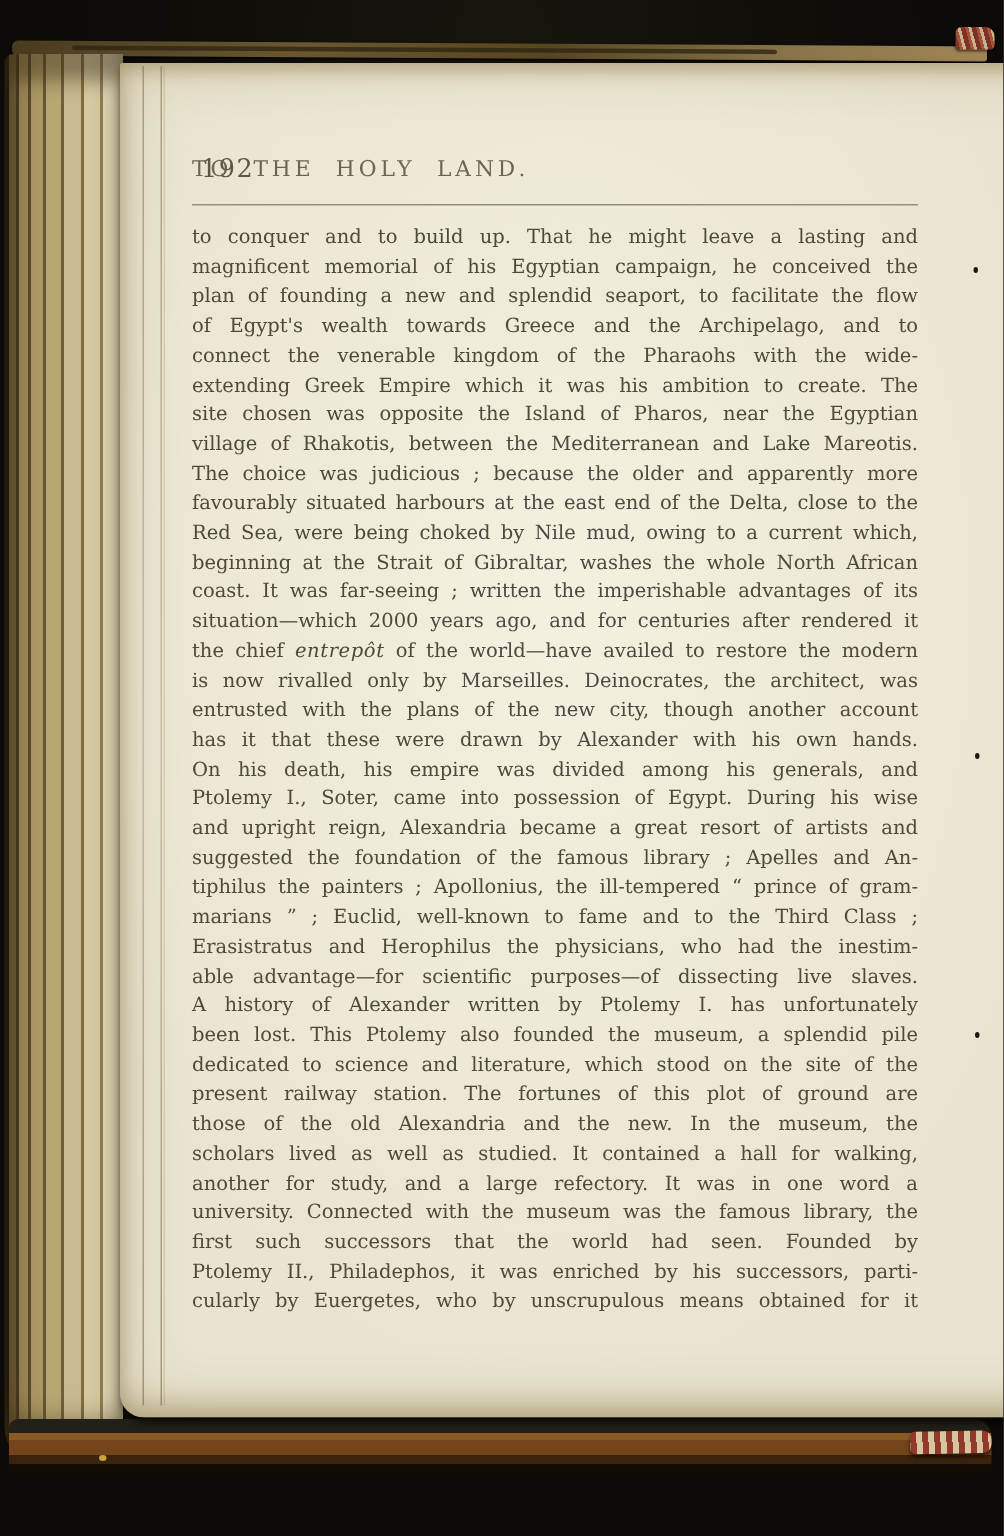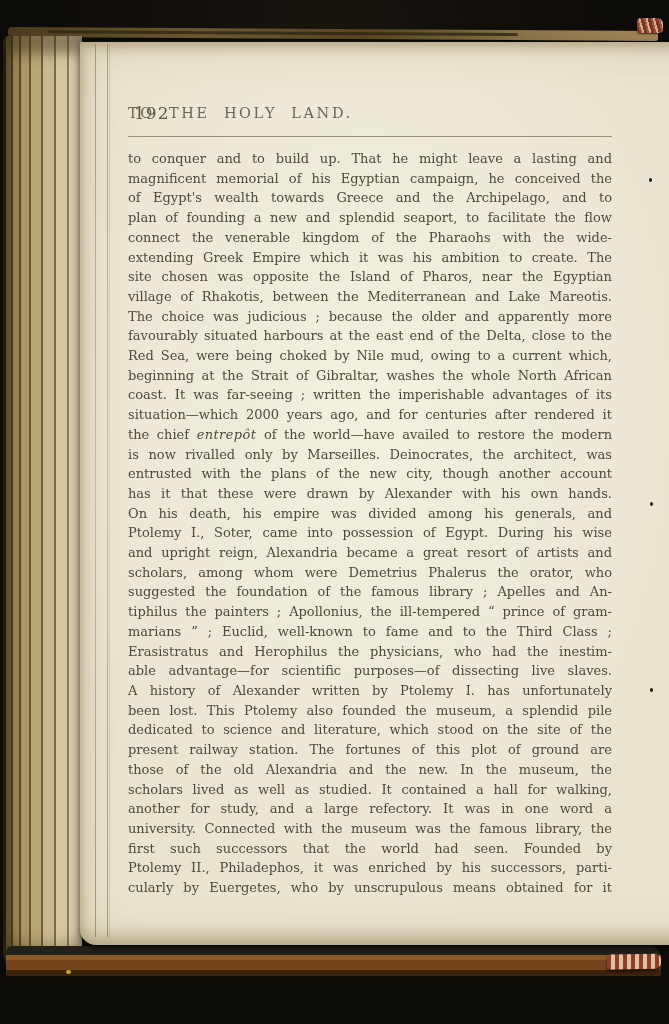--- a/index.html
+++ b/index.html
@@ -120,40 +120,39 @@
 
     <div class="content">
       <div class="header-row">
         <span class="page-number">192</span>
         <span class="running-head">TO THE HOLY LAND.</span>
       </div>
       <div class="header-rule"></div>
       <div class="text-block">
           <div class="text-line">to conquer and to build up.  That he might leave a lasting and</div>
           <div class="text-line">magnificent memorial of his Egyptian campaign, he conceived the</div>
+          <div class="text-line">plan of founding a new and splendid seaport, to facilitate the flow</div>
           <div class="text-line">of Egypt's wealth towards Greece and the Archipelago, and to</div>
-          <div class="text-line">plan of founding a new and splendid seaport, to facilitate the flow</div>
           <div class="text-line">connect the venerable kingdom of the Pharaohs with the wide-</div>
           <div class="text-line">extending Greek Empire which it was his ambition to create.  The</div>
           <div class="text-line">site chosen was opposite the Island of Pharos, near the Egyptian</div>
           <div class="text-line">village of Rhakotis, between the Mediterranean and Lake Mareotis.</div>
           <div class="text-line">The choice was judicious ; because the older and apparently more</div>
           <div class="text-line">favourably situated harbours at the east end of the Delta, close to the</div>
           <div class="text-line">Red Sea, were being choked by Nile mud, owing to a current which,</div>
           <div class="text-line">beginning at the Strait of Gibraltar, washes the whole North African</div>
           <div class="text-line">coast.  It was far-seeing ; written the imperishable advantages of its</div>
           <div class="text-line">situation—which 2000 years ago, and for centuries after rendered it</div>
           <div class="text-line">the chief <i>entrepôt</i> of the world—have availed to restore the modern</div>
           <div class="text-line">is now rivalled only by Marseilles.  Deinocrates, the architect, was</div>
           <div class="text-line">entrusted with the plans of the new city, though another account</div>
           <div class="text-line">has it that these were drawn by Alexander with his own hands.</div>
           <div class="text-line">On his death, his empire was divided among his generals, and</div>
           <div class="text-line">Ptolemy I., Soter, came into possession of Egypt.  During his wise</div>
           <div class="text-line">and upright reign, Alexandria became a great resort of artists and</div>
-          <div class="text-line">scholars, among whom were Demetrius Phalerus the orator, who</div>
           <div class="text-line">suggested the foundation of the famous library ; Apelles and An-</div>
           <div class="text-line">tiphilus the painters ; Apollonius, the ill-tempered “ prince of gram-</div>
           <div class="text-line">marians ” ; Euclid, well-known to fame and to the Third Class ;</div>
           <div class="text-line">Erasistratus and Herophilus the physicians, who had the inestim-</div>
           <div class="text-line">able advantage—for scientific purposes—of dissecting live slaves.</div>
           <div class="text-line">A history of Alexander written by Ptolemy I. has unfortunately</div>
           <div class="text-line">been lost.  This Ptolemy also founded the museum, a splendid pile</div>
           <div class="text-line">dedicated to science and literature, which stood on the site of the</div>
           <div class="text-line">present railway station.  The fortunes of this plot of ground are</div>
           <div class="text-line">those of the old Alexandria and the new.  In the museum, the</div>

